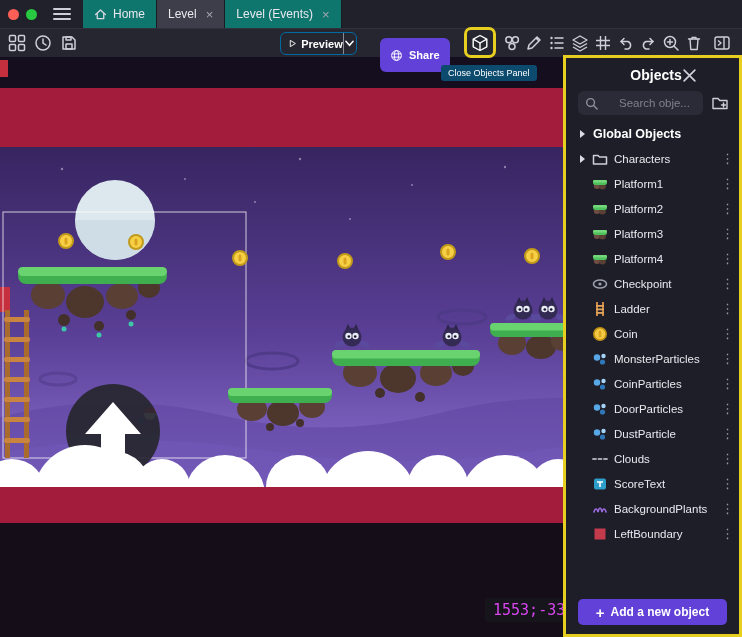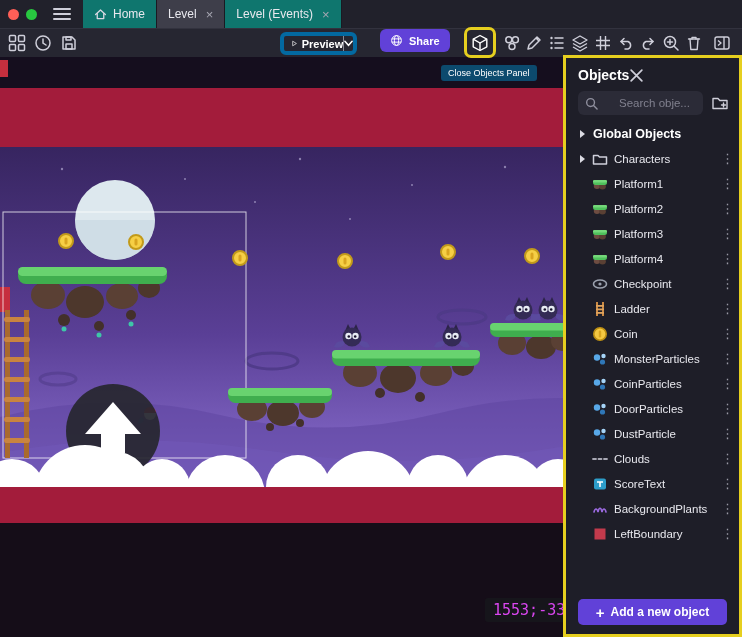--- a/index.html
+++ b/index.html
@@ -29,42 +29,42 @@
   .tab .tab-ic{width:13px;height:13px;display:inline-flex;color:#d8d8e2;}
   .tab .tab-ic svg{width:100%;height:100%;}
   .tab .x{color:#a6a6b2;font-size:13px;line-height:1;margin-left:3px;}
   .tab .x::after{content:"\00D7";}
 
   
   .toolbar{position:absolute;top:28px;left:0;width:742px;height:29px;background:#262631;border-top:1px solid #32323e;z-index:3;}
   .ticon{position:absolute;top:5px;width:18px;height:18px;color:#cfcfda;cursor:pointer;}
   .ticon svg{width:100%;height:100%;}
   .ticon.bright{color:#ffffff;}
-  .preview{position:absolute;left:280px;top:3px;height:23px;width:77px;border:4px solid #0369a1;border-radius:6px;display:flex;align-items:center;color:#fff;cursor:pointer;}
+  .preview{position:absolute;left:280px;top:3px;height:23px;width:77px;border:1px solid #0369a1;border-radius:6px;display:flex;align-items:center;color:#fff;cursor:pointer;}
   .preview .play{width:11px;height:11px;margin:0 4px 0 7px;display:inline-flex;}
   .preview .play svg{width:100%;height:100%;}
   .preview .plabel{font-size:11px;font-weight:700;flex:1;}
   .preview .pdiv{width:1px;align-self:stretch;background:#8a8a96;}
   .preview .pchev{width:15px;display:flex;align-items:center;justify-content:center;}
   .preview .pchev svg{width:9px;height:7px;}
-  .share{position:absolute;left:380px;top:0;height:23px;padding:0 10px;background:var(--primary-purple);border-radius:6px;display:flex;align-items:center;gap:6px;color:#fff;font-size:11px;font-weight:700;cursor:pointer;border:0;font-family:inherit;}
+  .share{position:absolute;left:380px;top:9px;height:34px;padding:0 10px;background:var(--primary-purple);border-radius:6px;display:flex;align-items:center;gap:6px;color:#fff;font-size:11px;font-weight:700;cursor:pointer;border:0;font-family:inherit;}
   .share .globe{width:13px;height:13px;display:inline-flex;}
   .share .globe svg{width:100%;height:100%;}
 
   .cube-highlight{position:absolute;left:464px;top:27px;width:32px;height:31px;border:3px solid var(--accent-yellow);border-radius:7px;z-index:6;pointer-events:none;}
 
   .tooltip{position:absolute;left:441px;top:65px;background:#0c4a6e;color:#fff;font-size:9px;padding:3px 7px;border-radius:3px;z-index:10;white-space:nowrap;}
 
   
   .canvas{position:absolute;top:57px;left:0;width:742px;height:580px;z-index:1;}
   .coord-badge{position:absolute;left:477px;top:598px;background:rgba(22,22,28,0.9);color:#d946ef;font-family:"DejaVu Sans Mono",monospace;font-size:15px;padding:3px 8px;border-radius:3px;z-index:4;margin-left:8px;}
 
   
   .panel{position:absolute;left:563px;top:55px;width:179px;height:582px;background:#1e1e28;border:3px solid var(--accent-yellow);z-index:5;display:flex;flex-direction:column;}
-  .p-head{display:flex;align-items:center;justify-content:flex-start;padding:8px 10px 4px 12px;height:30px;}
+  .p-head{display:flex;align-items:center;justify-content:center;padding:8px 10px 4px 12px;height:30px;margin-left:20px;}
   .p-title{font-size:14px;font-weight:700;color:#fff;}
   .p-close{width:15px;height:15px;color:#cfcfda;cursor:pointer;display:inline-flex;}
   .p-close svg{width:100%;height:100%;}
   .p-search{display:flex;align-items:center;gap:8px;padding:3px 10px 7px 12px;height:34px;}
   .search-box{flex:1;display:flex;align-items:center;gap:21px;background:#2b2b37;border-radius:6px;height:24px;padding:0 7px;min-width:0;}
   .search-ic{width:13px;height:13px;color:#8f8f9d;display:inline-flex;flex:0 0 auto;}
   .search-ic svg{width:100%;height:100%;}
   .search-box input{flex:1;min-width:0;background:transparent;border:0;outline:0;color:#e8e8ee;font-size:11.5px;font-family:inherit;}
   .search-box input::placeholder{color:#80808e;}
   .folder-add{width:18px;height:18px;color:#cfcfda;cursor:pointer;display:inline-flex;flex:0 0 auto;}

